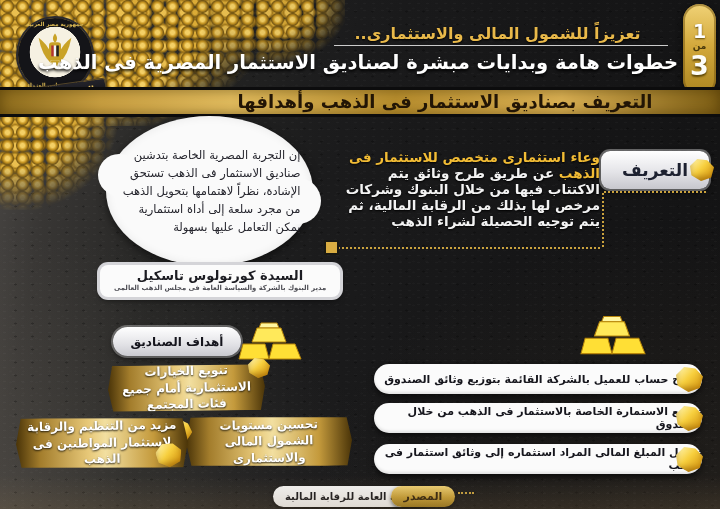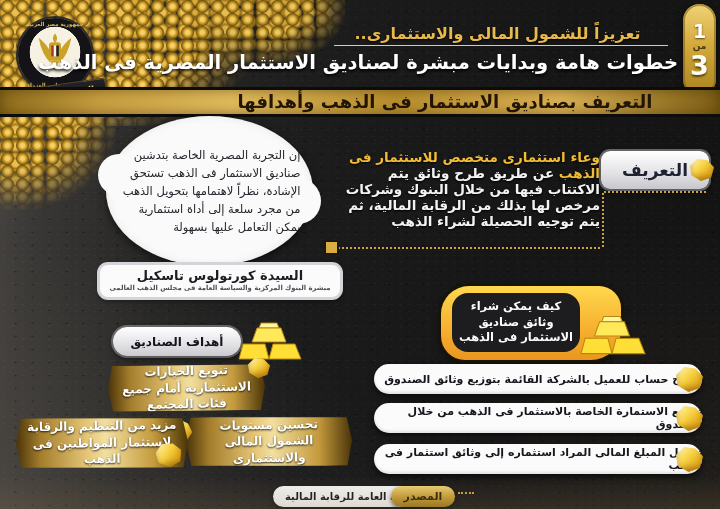--- a/index.html
+++ b/index.html
@@ -197,40 +197,35 @@
   <div class="abs main-title">خطوات هامة وبدايات مبشرة لصناديق الاستثمار المصرية فى الذهب</div>
   <div class="abs section-bar">
     <span>التعريف بصناديق الاستثمار فى الذهب وأهدافها</span>
   </div>
 
   <div class="abs quote-bubble">
     <div class="quote-text">إن التجربة المصرية الخاصة بتدشين صناديق الاستثمار فى الذهب تستحق الإشادة، نظراً لاهتمامها بتحويل الذهب من مجرد سلعة إلى أداة استثمارية يمكن التعامل عليها بسهولة</div>
   </div>
   <div class="abs author-box">
     <div class="author-name">السيدة كورتولوس تاسكيل</div>
-    <div class="author-role">مبشرة البنوك المركزية والسياسة العامة فى مجلس الذهب العالمى</div>
+    <div class="author-role">مدير البنوك بالشركة والسياسة العامة فى مجلس الذهب العالمى</div>
   </div>
 
   <div class="abs def-badge">
     <span>التعريف</span>
   </div>
   <div class="abs gem def-gem"></div>
   <div class="abs dot-h1"></div>
   <div class="abs dot-v1"></div>
   <div class="abs dot-h2"></div>
   <div class="abs dot-square"></div>
   <div class="abs def-text">
     <span class="def-highlight">وعاء استثمارى متخصص للاستثمار فى الذهب</span><span class="def-body"> عن طريق طرح وثائق يتم الاكتتاب فيها من خلال البنوك وشركات مرخص لها بذلك من الرقابة المالية، ثم يتم توجيه الحصيلة لشراء الذهب</span>
   </div>
 
-  <div class="abs how-blob">
-    <div class="how-inner">
-      <div class="how-title">كيف يمكن شراء وثائق صناديق الاستثمار فى الذهب</div>
-    </div>
-  </div>
   <svg class="bars-icon bars-how" viewBox="0 0 64 46">
     <path d="M21 12 L41 12 L39 7 L23 7 Z" fill="#fff6a0" stroke="#b8860b"></path>
     <path d="M19 12 L43 12 L48 26 L14 26 Z" fill="#ffe95a" stroke="#b8860b"></path>
     <path d="M5 28 L27 28 L31 43 L1 43 Z" fill="#ffdf35" stroke="#b8860b"></path>
     <path d="M35 28 L57 28 L63 43 L31 43 Z" fill="#ffdf35" stroke="#b8860b"></path>
   </svg>
 
   <div class="abs step-pill step1">
     <span>فتح حساب للعميل بالشركة القائمة بتوزيع وثائق الصندوق</span>
   </div>

